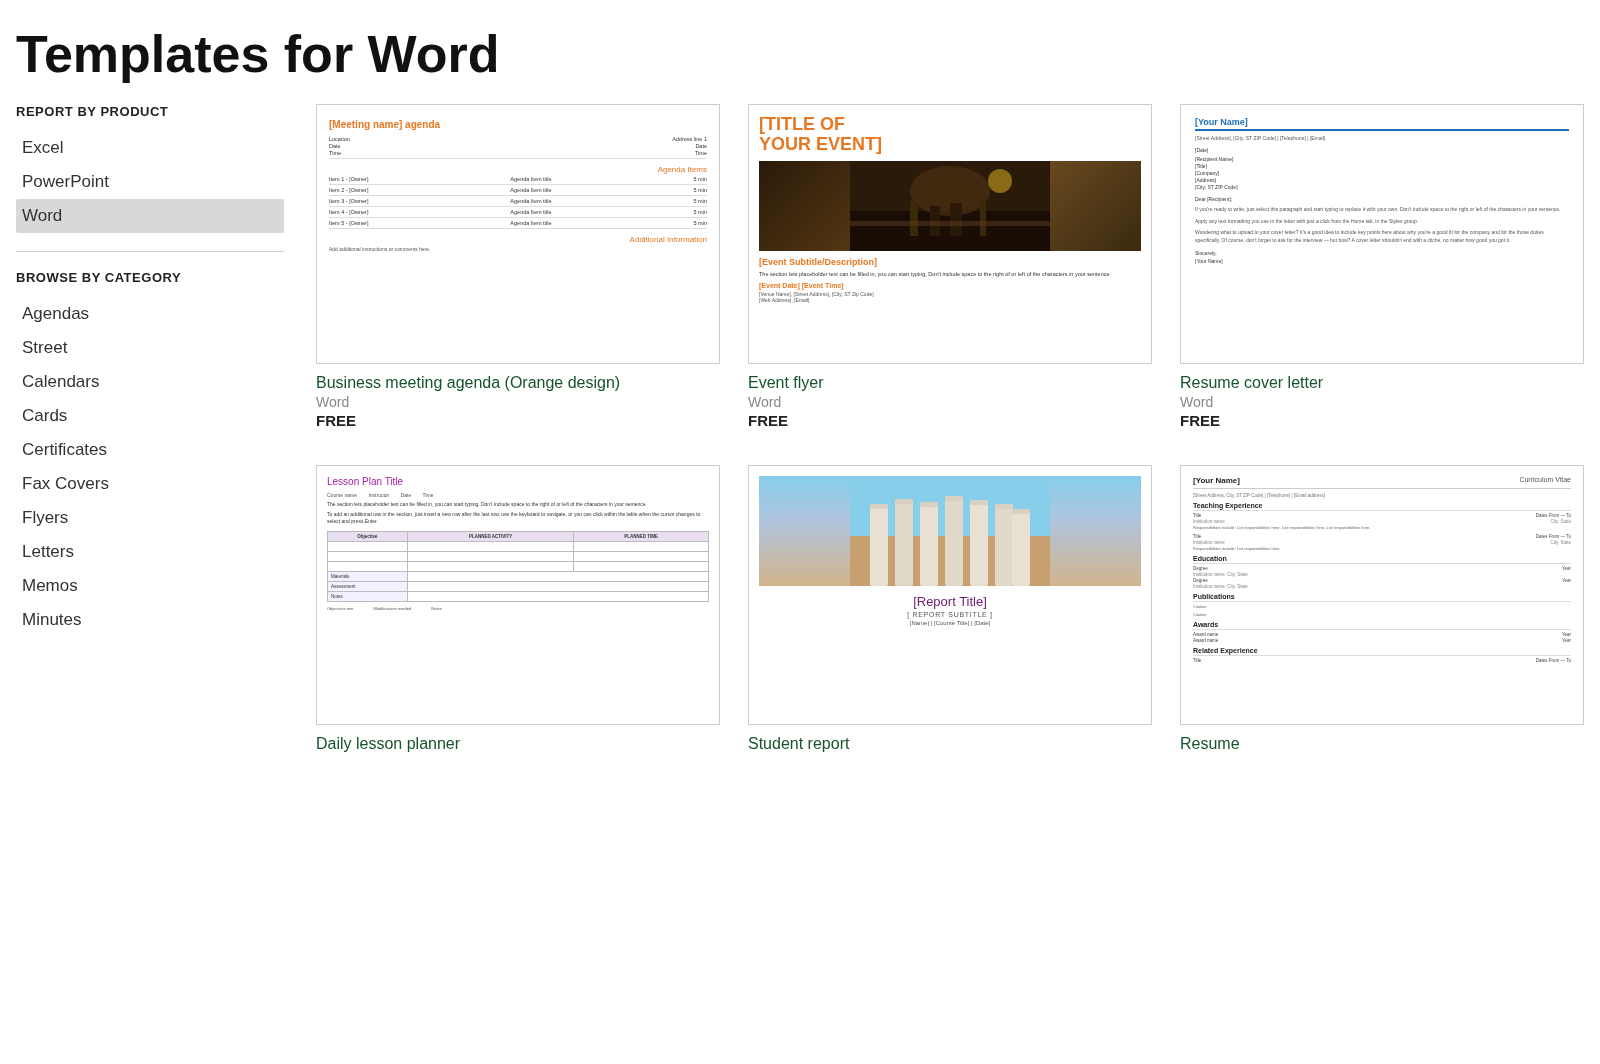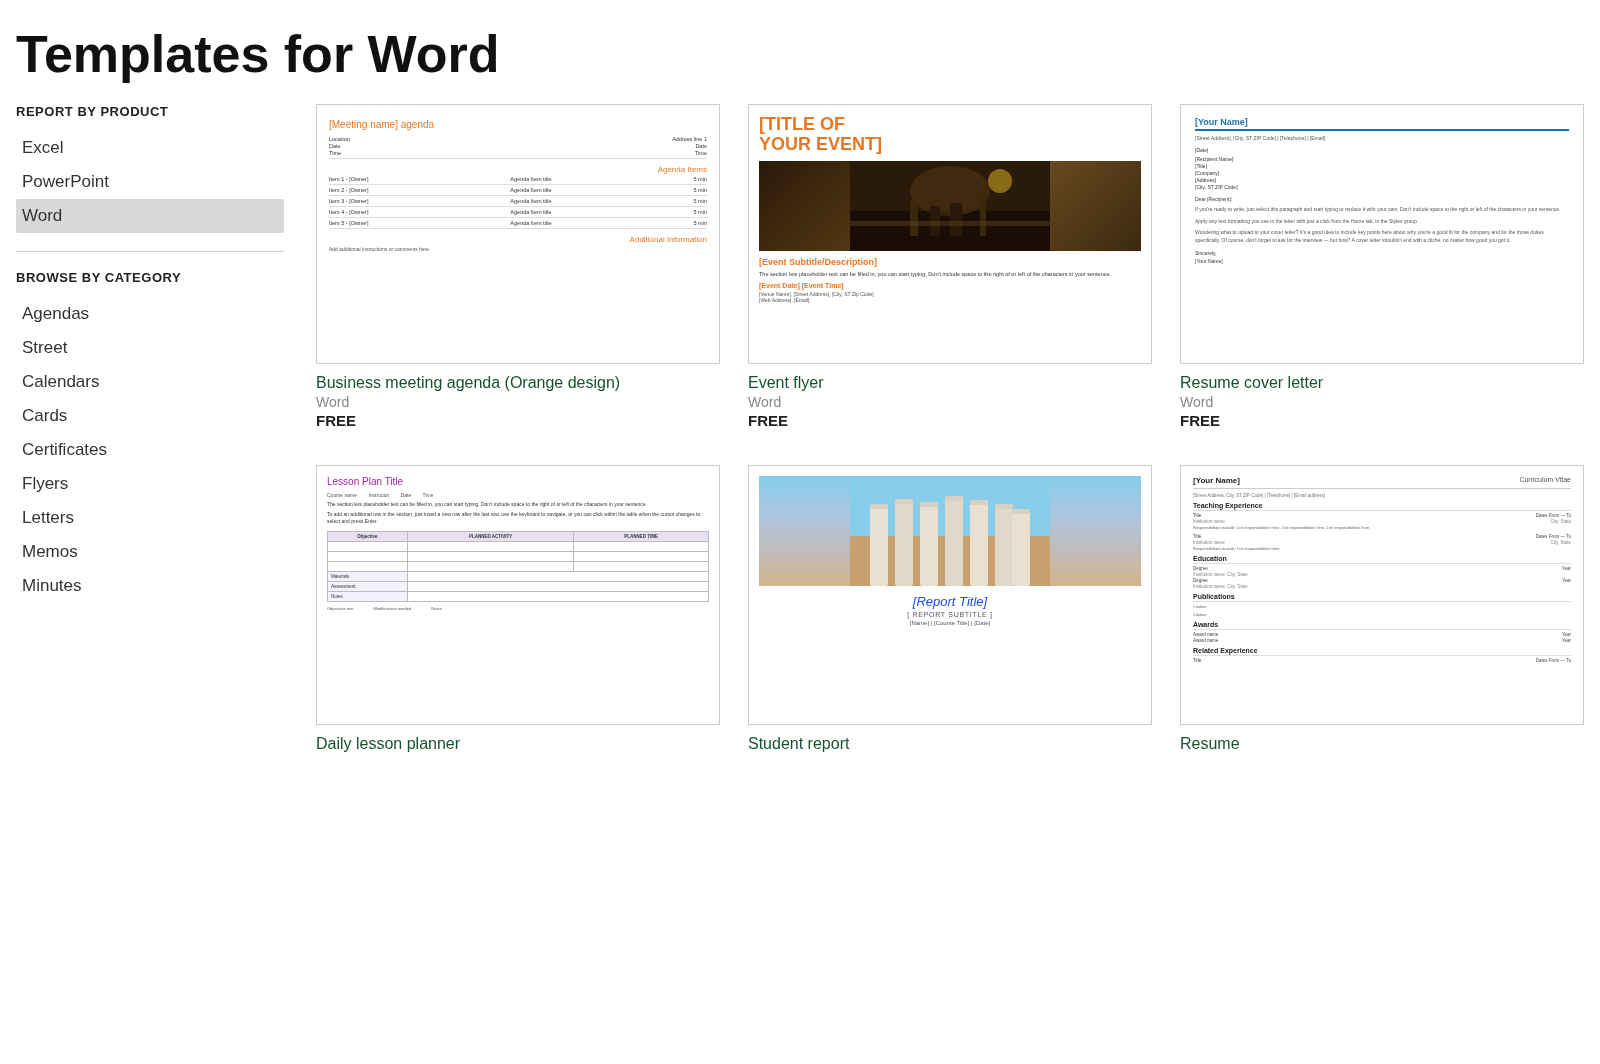--- a/index.html
+++ b/index.html
@@ -113,21 +113,21 @@
     .thumb-agenda {
       padding: 14px 12px;
       font-size: 6px;
       color: #333;
       width: 100%;
       height: 100%;
     }
     .thumb-agenda .title-orange {
       color: #e87722;
       font-size: 10px;
-      font-weight: normal;
+      font-weight: bold;
       margin-bottom: 6px;
     }
     .thumb-agenda .section-header {
       color: #e87722;
       font-size: 8px;
       font-weight: normal;
       margin: 6px 0 2px 0;
       text-align: right;
     }
     .thumb-agenda .line { background: #ddd; height: 1px; margin: 2px 0; }
@@ -243,23 +243,22 @@
       height: 110px;
       background: linear-gradient(180deg, #87ceeb 0%, #b0c4de 40%, #d2b48c 100%);
       margin-bottom: 8px;
       display: flex;
       align-items: flex-end;
       justify-content: center;
       overflow: hidden;
     }
     .thumb-report .report-title {
       font-size: 13px;
-      color: #1d4ed8;
+      color: #701a75;
       text-align: center;
-      font-style: italic;
     }
     .thumb-report .report-subtitle {
       font-size: 7px;
       color: #555;
       text-align: center;
       letter-spacing: 0.1em;
       margin-top: 2px;
     }
     .thumb-report .report-meta {
       font-size: 6px;
@@ -326,20 +325,21 @@
     <hr class="sidebar-divider">
 
     <div class="sidebar-section-title">BROWSE BY CATEGORY</div>
 
     <div>
       <button class="sidebar-item">Agendas</button>
       <button class="sidebar-item">Street</button>
       <button class="sidebar-item">Calendars</button>
       <button class="sidebar-item">Cards</button>
       <button class="sidebar-item">Certificates</button>
+      <button class="sidebar-item">Fax Covers</button>
       <button class="sidebar-item">Flyers</button>
       <button class="sidebar-item">Letters</button>
       <button class="sidebar-item">Memos</button>
       <button class="sidebar-item">Minutes</button>
     </div>
   </aside>
 
   <main class="main-content">
     <div class="templates-grid">
 

